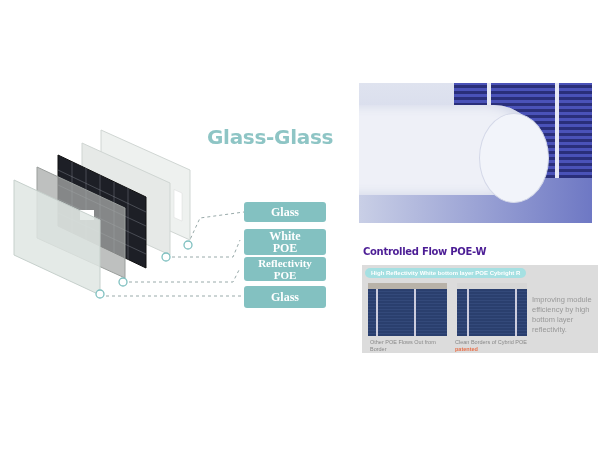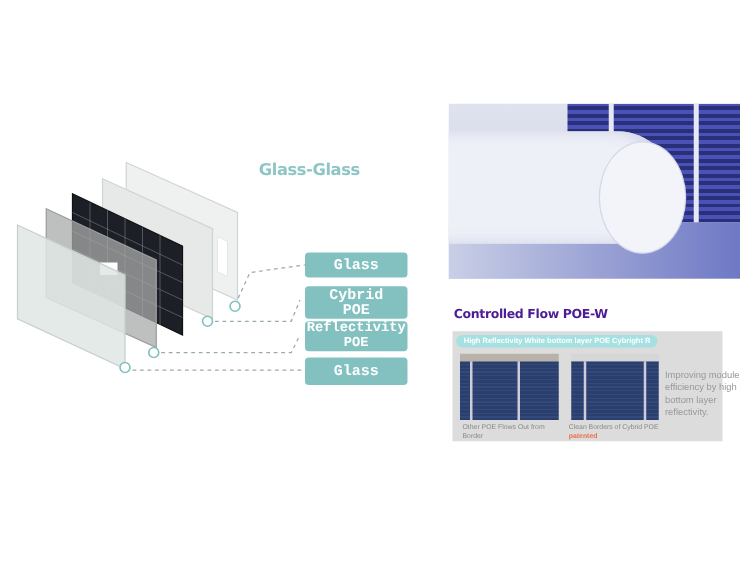--- a/index.html
+++ b/index.html
@@ -1,22 +1,22 @@
 <!DOCTYPE html>
 <html><head>
 <meta charset="utf-8">
 <style>
   html,body{margin:0;padding:0;background:#fff;}
   body{width:600px;height:450px;position:relative;overflow:hidden;font-family:"Liberation Sans",sans-serif;}
   .abs{position:absolute;}
-  .title{left:207px;top:127px;color:#8ec5c5;font-weight:bold;font-size:13px;line-height:20px;font-family:"DejaVu Sans",sans-serif;letter-spacing:-0.3px;}
-  .label{left:244px;width:82px;background:#83c1c1;color:#fff;font-weight:bold;font-size:12px;text-align:center;border-radius:3px;display:flex;align-items:center;justify-content:center;line-height:12px;font-family:Liberation Mono, monospace;}
+  .title{left:207px;top:127px;color:#8ec5c5;font-weight:bold;font-size:20px;line-height:20px;font-family:"DejaVu Sans",sans-serif;letter-spacing:-0.3px;}
+  .label{left:244px;width:82px;background:#83c1c1;color:#fff;font-weight:bold;font-size:12px;text-align:center;border-radius:3px;display:flex;align-items:center;justify-content:center;line-height:12px;font-family:Liberation Serif, serif;}
   .photo{left:359px;top:83px;width:233px;height:140px;overflow:hidden;background:linear-gradient(180deg,#dfe3ef 0%,#c6cce6 100%);}
   .heading{left:363px;top:246px;font-size:10px;font-weight:bold;color:#4c1d95;font-family:"DejaVu Sans",sans-serif;letter-spacing:-0.3px;}
-  .panel{left:362px;top:265px;width:216px;height:88px;background:#dcdcdc;}
+  .panel{left:362px;top:265px;width:236px;height:88px;background:#dcdcdc;}
   .banner{position:absolute;left:3px;top:3px;height:10px;padding:0 6px;border-radius:5px;background:#a5e0e2;color:#fff;font-size:6px;line-height:10px;font-weight:bold;white-space:nowrap;}
   .cellimg{position:absolute;height:47px;background:repeating-linear-gradient(0deg,#2a3f6e 0px,#2a3f6e 2px,#33497a 2px,#33497a 3px);}
   .cap{position:absolute;font-size:5.5px;color:#888;line-height:7px;}
   .side{position:absolute;left:170px;top:30px;font-size:7.5px;color:#999;line-height:10px;width:64px;}
 </style>
 </head>
 <body>
 
 <svg class="abs" style="left:0;top:0" width="360" height="320" viewBox="0 0 360 320">
 
@@ -58,21 +58,21 @@
 </svg>
 
 <div class="abs title">
   <div>Glass-Glass</div>
 </div>
 
 <div class="abs label" style="top:202px;height:20px;">
   <span>Glass</span>
 </div>
 <div class="abs label" style="top:229px;height:26px;flex-direction:column;">
-  <span>Cybrid</span>
+  <span>White</span>
   <span>POE</span>
 </div>
 <div class="abs label" style="top:257px;height:24px;flex-direction:column;font-size:11px;">
   <span>Reflectivity</span>
   <span>POE</span>
 </div>
 <div class="abs label" style="top:286px;height:22px;">
   <span>Glass</span>
 </div>
 

